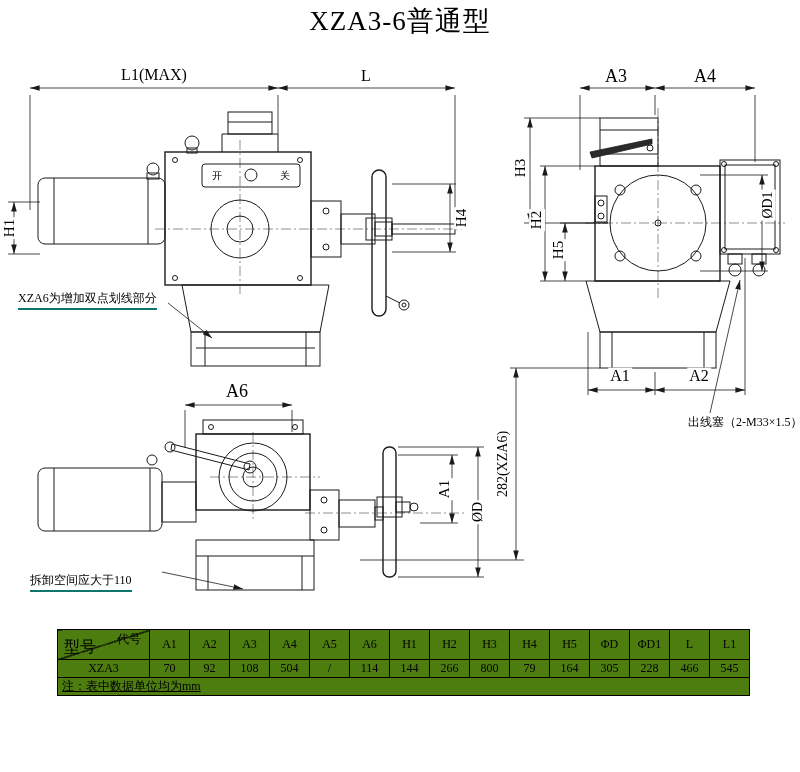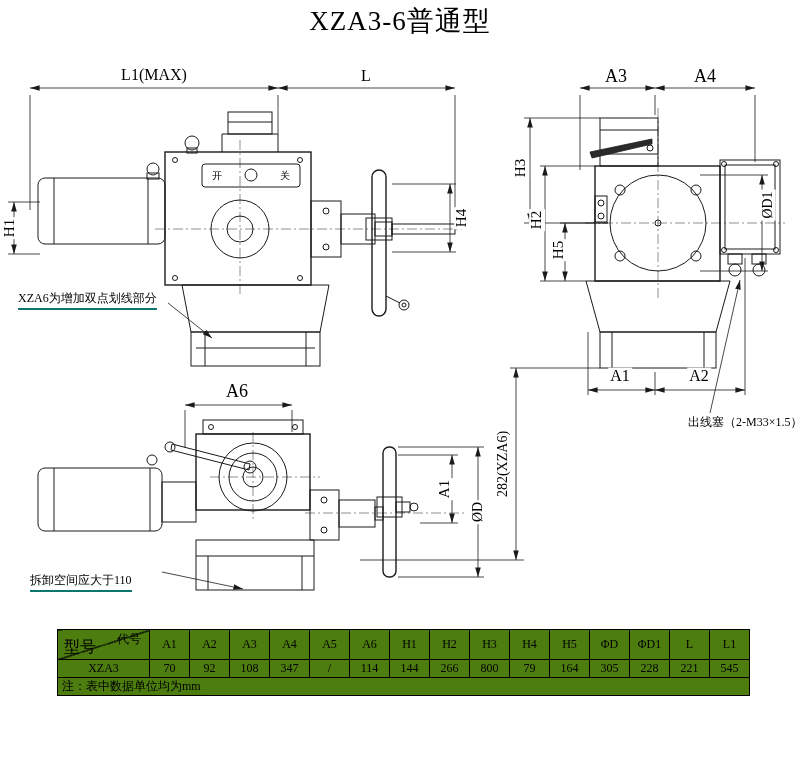--- a/index.html
+++ b/index.html
@@ -30,21 +30,21 @@
                     table-layout:fixed; font-size:12px; background:#4d7c0f; }
   .dim-table th, .dim-table td { border:1px solid #000; text-align:center; font-weight:400;
                                  height:18px; padding:0 1px; }
   .dim-table thead th { height:30px; }
   th.diag { position:relative; width:92px;
             background-image:linear-gradient(to bottom right,
               transparent calc(50% - 0.6px), #000 calc(50% - 0.6px),
               #000 calc(50% + 0.6px), transparent calc(50% + 0.6px)); }
   th.diag .corner-top { position:absolute; top:1px; right:8px; font-size:12px; }
   th.diag .corner-bottom { position:absolute; bottom:1px; left:6px; font-size:16px; }
-  .dim-table td.note-cell { text-align:left; padding-left:4px; font-size:12px; height:17px; }
+  .dim-table td.note-cell { text-align:left; padding-left:4px; font-size:12px; height:17px;text-decoration:underline; }
 </style>
 </head>
 <body>
 
 <div id="page">
 
   <div id="title">XZA3-6普通型</div>
 
   <svg width="800" height="625" viewBox="0 0 800 625">
     <defs>
@@ -270,31 +270,31 @@
           <th>L</th>
           <th>L1</th>
         </tr>
     </thead>
     <tbody id="table-body">
         <tr>
           <td>XZA3</td>
           <td>70</td>
           <td>92</td>
           <td>108</td>
-          <td>347</td>
+          <td>504</td>
           <td>/</td>
           <td>114</td>
           <td>144</td>
           <td>266</td>
           <td>800</td>
           <td>79</td>
           <td>164</td>
           <td>305</td>
           <td>228</td>
-          <td>221</td>
+          <td>466</td>
           <td>545</td>
         </tr>
       </tbody>
     <tfoot>
       <tr>
         <td class="note-cell" colspan="16">注：表中数据单位均为mm</td>
       </tr>
     </tfoot>
   </table>
 

